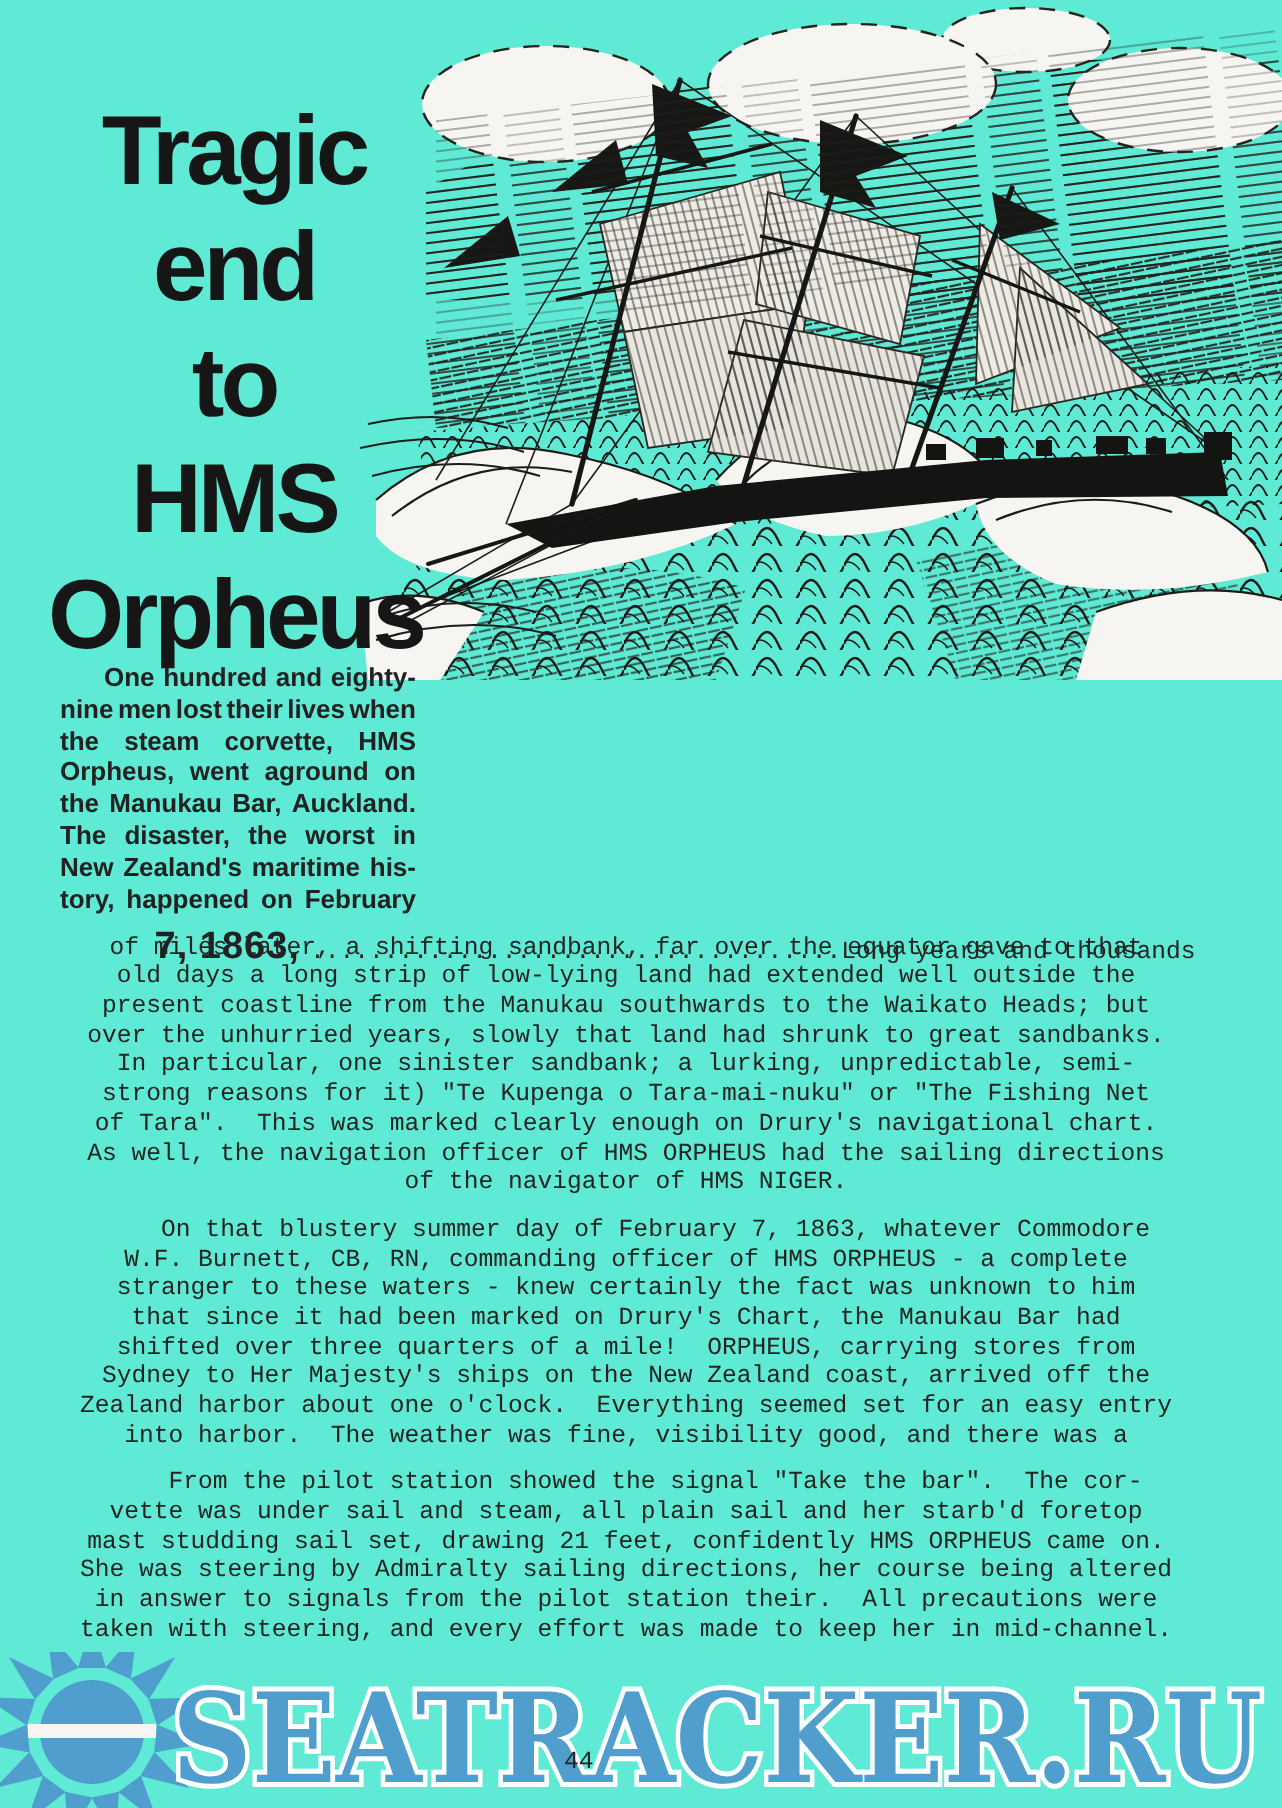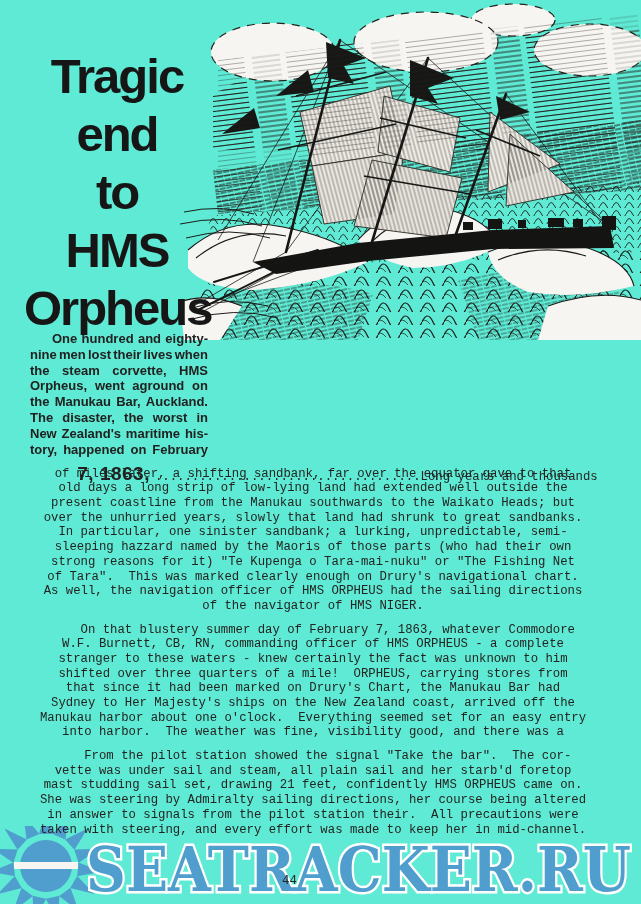--- a/index.html
+++ b/index.html
@@ -246,34 +246,33 @@
   <div class="bodycol">
     <div class="first-line">
       <span class="bold-prefix">7, 1863,</span><span>....................................</span><span>Long years and thousands</span>
     </div>
     <div class="para">
         <div class="line">of miles later, a shifting sandbank, far over the equator gave to that</div>
         <div class="line">old days a long strip of low-lying land had extended well outside the</div>
         <div class="line">present coastline from the Manukau southwards to the Waikato Heads; but</div>
         <div class="line">over the unhurried years, slowly that land had shrunk to great sandbanks.</div>
         <div class="line">In particular, one sinister sandbank; a lurking, unpredictable, semi-</div>
-        <div class="line">sleeping hazzard named by the Maoris of those parts (who had their own</div>
         <div class="line">strong reasons for it) "Te Kupenga o Tara-mai-nuku" or "The Fishing Net</div>
         <div class="line">of Tara".  This was marked clearly enough on Drury's navigational chart.</div>
         <div class="line">As well, the navigation officer of HMS ORPHEUS had the sailing directions</div>
         <div class="line">of the navigator of HMS NIGER.</div>
       </div>
     <div class="para">
         <div class="line">    On that blustery summer day of February 7, 1863, whatever Commodore</div>
         <div class="line">W.F. Burnett, CB, RN, commanding officer of HMS ORPHEUS - a complete</div>
         <div class="line">stranger to these waters - knew certainly the fact was unknown to him</div>
+        <div class="line">that since it had been marked on Drury's Chart, the Manukau Bar had</div>
         <div class="line">shifted over three quarters of a mile!  ORPHEUS, carrying stores from</div>
-        <div class="line">that since it had been marked on Drury's Chart, the Manukau Bar had</div>
         <div class="line">Sydney to Her Majesty's ships on the New Zealand coast, arrived off the</div>
-        <div class="line">Manukau harbor about one o'clock.  Everything seemed set for an easy entry</div>
+        <div class="line">Zealand harbor about one o'clock.  Everything seemed set for an easy entry</div>
         <div class="line">into harbor.  The weather was fine, visibility good, and there was a</div>
       </div>
     <div class="para">
         <div class="line">    From the pilot station showed the signal "Take the bar".  The cor-</div>
         <div class="line">vette was under sail and steam, all plain sail and her starb'd foretop</div>
         <div class="line">mast studding sail set, drawing 21 feet, confidently HMS ORPHEUS came on.</div>
         <div class="line">She was steering by Admiralty sailing directions, her course being altered</div>
         <div class="line">in answer to signals from the pilot station their.  All precautions were</div>
         <div class="line">taken with steering, and every effort was made to keep her in mid-channel.</div>
       </div>

